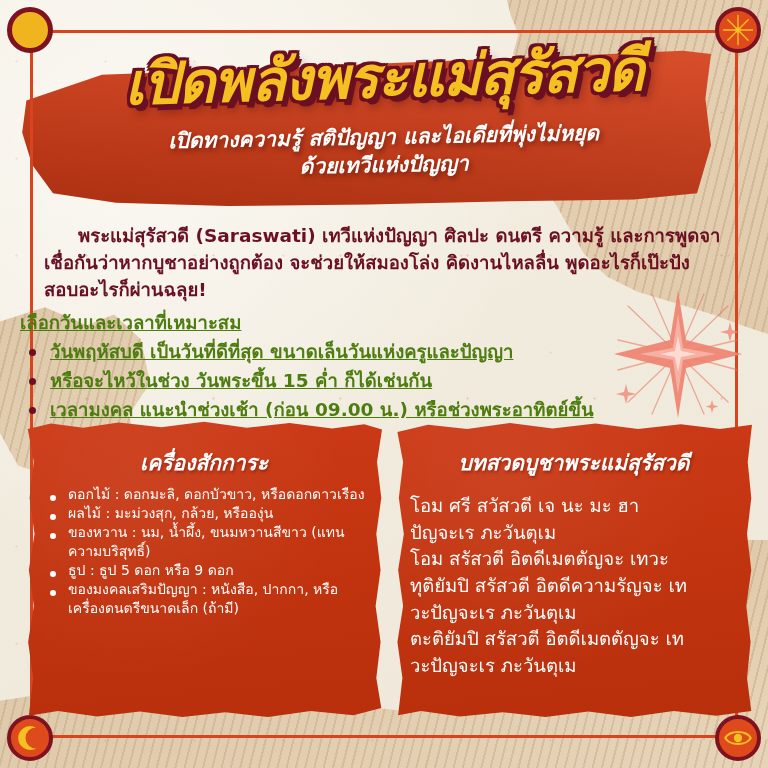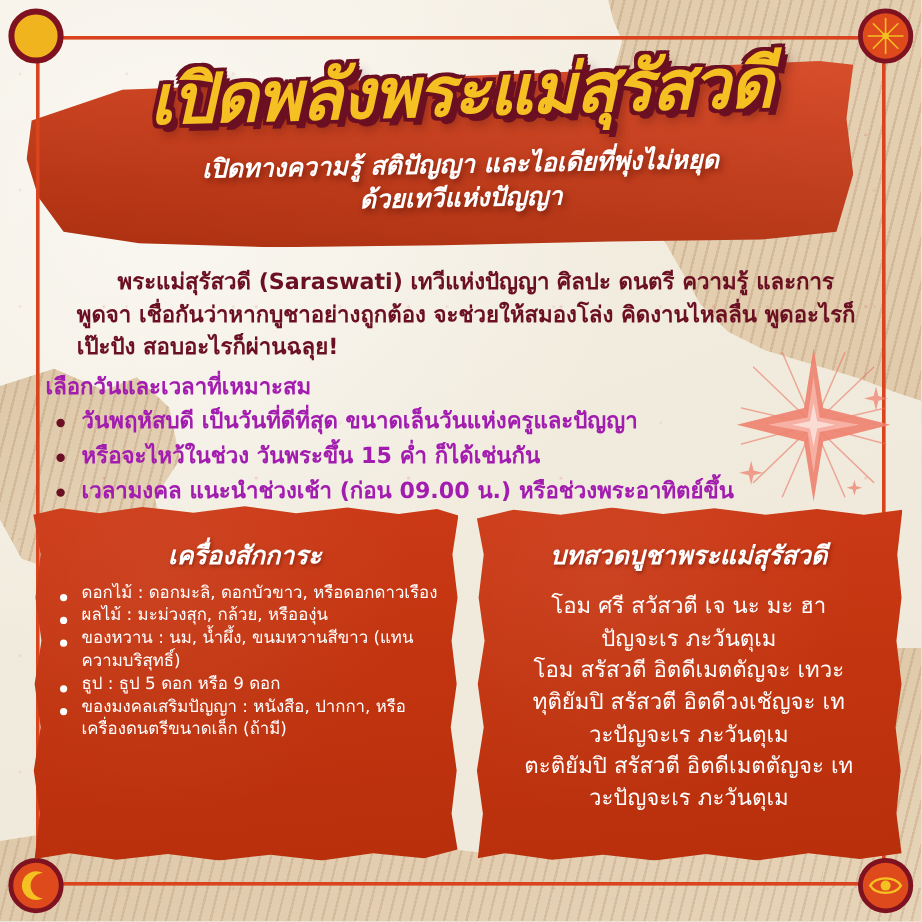--- a/index.html
+++ b/index.html
@@ -203,28 +203,28 @@
   .intro {
     position: absolute;
     left: 44px; right: 40px; top: 222px;
     z-index: 5;
     color: #6b1022;
     font-size: 18.5px;
     font-weight: 700;
     line-height: 1.46;
     text-indent: 34px;
     text-align: left;
-    margin-left: 20px;
   }
 
   .section {
     position: absolute;
-    left: 38px; right: 40px; top: 310px;
+    left: 20px; right: 40px; top: 310px;
     z-index: 5;
-    color: #a21caf;
+    color: #4d7c0f;
+    text-decoration: underline;
   }
   .section-head {
     font-size: 18.5px;
     font-weight: 700;
     line-height: 1.4;
     margin-bottom: 2px;
   }
   .blist { list-style: none; }
   .blist li {
     position: relative;
@@ -300,21 +300,20 @@
     padding-left: 28px;
     margin-bottom: 0px;
   }
   .panel .blist li::before {
     background: #fff;
     top: 10px; left: 10px;
     width: 6px; height: 6px;
   }
 
   .chant {
-    text-align: center;
     font-size: 18.5px;
     font-weight: 400;
     line-height: 1.44;
     color: #fff;
     margin-top: 14px;
   }
   .chant div { white-space: nowrap; }
 </style>
 </head>
 <body>
@@ -390,21 +389,21 @@
         <li>ของมงคลเสริมปัญญา : หนังสือ, ปากกา, หรือเครื่องดนตรีขนาดเล็ก (ถ้ามี)</li>
       </ul>
     </div>
 
     <div class="panel right">
       <div class="panel-title">บทสวดบูชาพระแม่สุรัสวดี</div>
       <div class="chant">
         <div>โอม ศรี สวัสวตี เจ นะ มะ ฮา</div>
         <div>ปัญจะเร ภะวันตุเม</div>
         <div>โอม สรัสวตี อิตดีเมตตัญจะ เทวะ</div>
-        <div>ทุติยัมปิ สรัสวตี อิตดีวงเชัญจะ เท</div>
+        <div>ทุติยัมปิ สรัสวตี อิตดีความรัญจะ เท</div>
         <div>วะปัญจะเร ภะวันตุเม</div>
         <div>ตะติยัมปิ สรัสวตี อิตดีเมตตัญจะ เท</div>
         <div>วะปัญจะเร ภะวันตุเม</div>
       </div>
     </div>
 
   </div>
 
   <div class="frame"></div>
 

